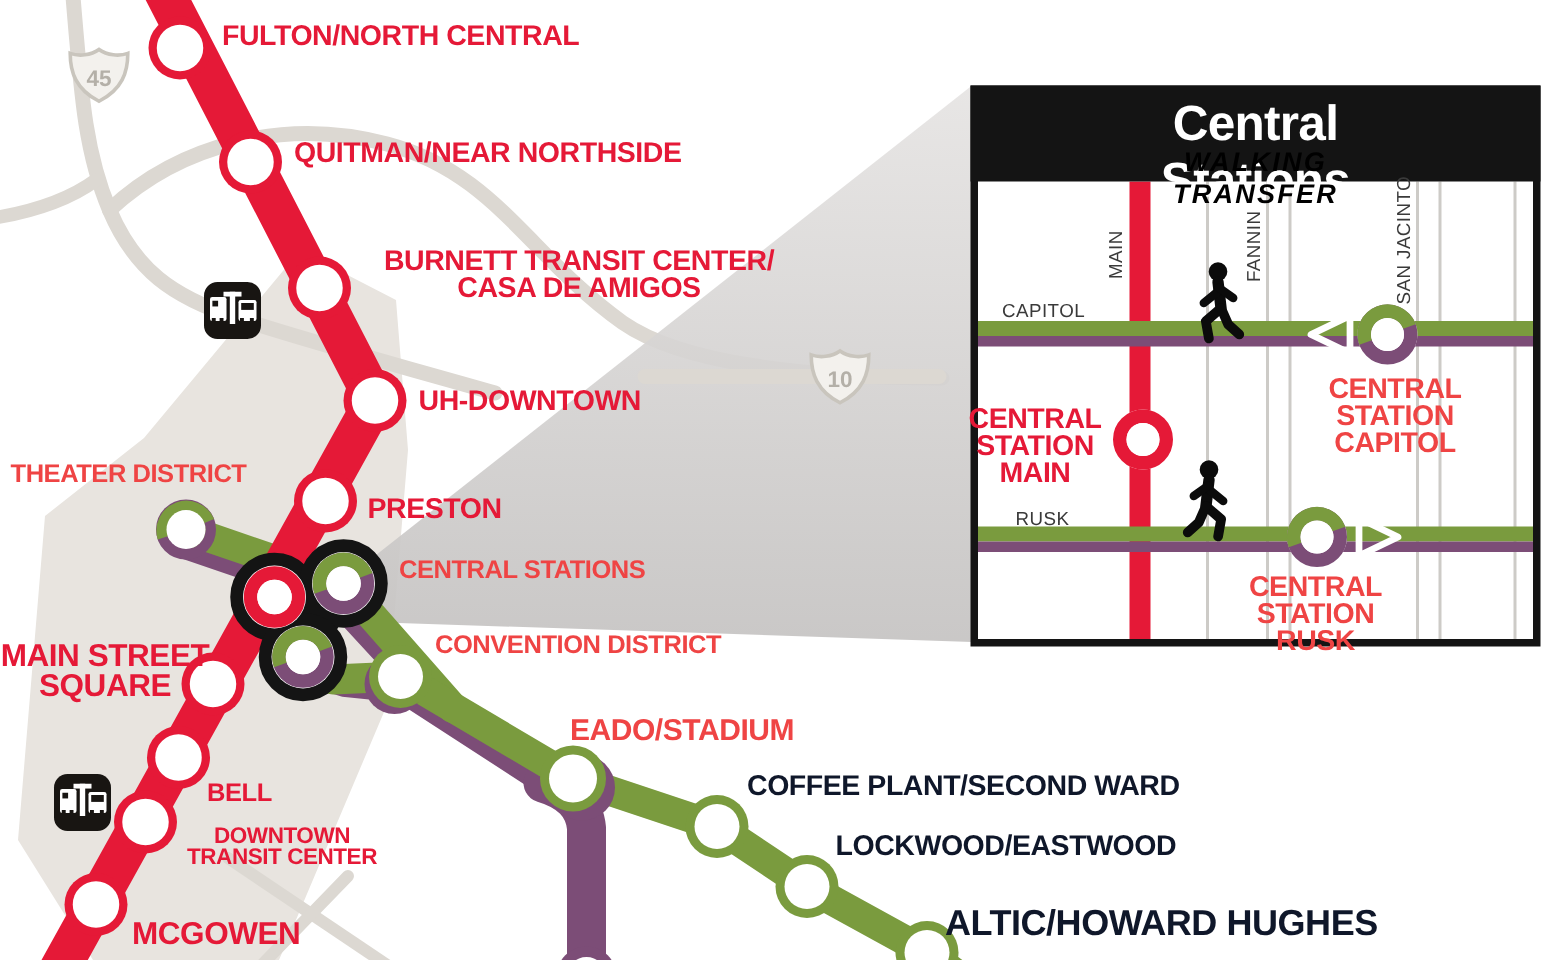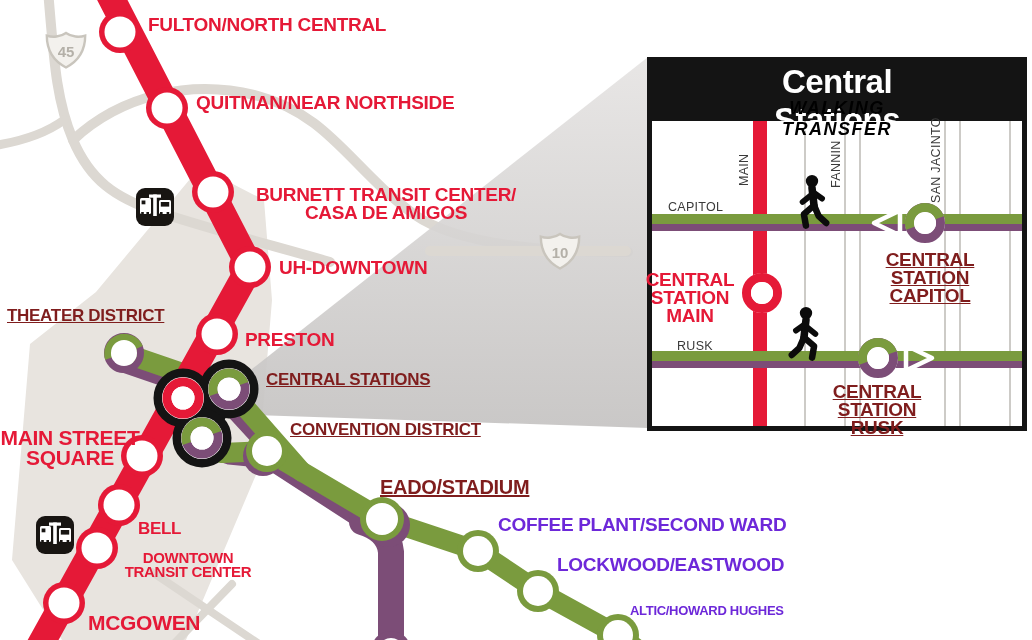--- a/index.html
+++ b/index.html
@@ -2,22 +2,22 @@
 <html><head>
 <meta charset="utf-8">
 <style>
   html,body{margin:0;padding:0;background:#fff;}
   #stage{position:relative;width:1032px;height:640px;overflow:hidden;background:#fff;
          font-family:"Liberation Sans",sans-serif;}
   #mapsvg{position:absolute;left:0;top:0;}
   .lbl{position:absolute;font-family:"Liberation Sans",sans-serif;font-weight:bold;
        font-size:19px;line-height:0.94;letter-spacing:-0.3px;white-space:pre-line;z-index:5;}
   .red{color:#e51937;}
-  .grn{color:#6d28d9;}
-  .blk{color:#7f1d1d;text-decoration:underline;}
+  .grn{color:#0f172a;}
+  .blk{color:#ef4444;}
   .ctr{transform:translateX(-50%);text-align:center;}
   .big{font-size:17px;}
   .inset-title{position:absolute;color:#fff;font-weight:bold;font-size:33px;letter-spacing:-0.5px;z-index:6;}
   .inset-sub{position:absolute;color:#000000;font-style:italic;font-weight:bold;font-size:18px;letter-spacing:1.5px;z-index:6;}
   .street{position:absolute;color:#3a3a3a;font-weight:normal;font-size:12.5px;letter-spacing:0.3px;
           font-family:"Liberation Sans",sans-serif;z-index:6;white-space:nowrap;}
   .vert{transform:rotate(-90deg);transform-origin:left top;}
   .inset-lbl{position:absolute;font-weight:bold;font-size:19px;line-height:0.95;letter-spacing:-0.3px;
              white-space:pre-line;z-index:6;}
 </style>
@@ -244,37 +244,37 @@
     <use href="#walker" transform="translate(812,200) scale(-1.35,1.35)"></use>
     <use href="#walker" transform="translate(806,332) scale(1.35)"></use>
 
     <rect x="647" y="57" width="380" height="64" fill="#141414"></rect>
     <rect x="649.5" y="59.5" width="375" height="369" fill="none" stroke="#141414" stroke-width="5"></rect>
   </g>
 </svg>
 
 <div class="lbl red" style="left:196px;top:94px;">QUITMAN/NEAR NORTHSIDE</div>
 <div class="lbl red" style="left:148px;top:16px;">FULTON/NORTH CENTRAL</div>
-<div class="lbl red ctr" style="left:386px;top:166px;margin-top:20px;">BURNETT TRANSIT CENTER/
+<div class="lbl red ctr" style="left:386px;top:166px;">BURNETT TRANSIT CENTER/
 CASA DE AMIGOS</div>
 <div class="lbl red" style="left:279px;top:259px;">UH-DOWNTOWN</div>
 <div class="lbl red" style="left:245px;top:331px;">PRESTON</div>
 <div class="lbl blk big" style="left:7px;top:308px;">THEATER DISTRICT</div>
 <div class="lbl blk big" style="left:266px;top:372px;">CENTRAL STATIONS</div>
 <div class="lbl blk big" style="left:290px;top:422px;">CONVENTION DISTRICT</div>
 <div class="lbl red ctr" style="left:70px;top:428px;font-size:21px;">MAIN STREET
 SQUARE</div>
 <div class="lbl red big" style="left:138px;top:521px;">BELL</div>
 <div class="lbl red ctr" style="left:188px;top:551px;font-size:15px;">DOWNTOWN
 TRANSIT CENTER</div>
 <div class="lbl red" style="left:88px;top:613px;font-size:21px;">MCGOWEN</div>
 <div class="lbl blk" style="left:380px;top:478px;font-size:20px;">EADO/STADIUM</div>
 <div class="lbl grn" style="left:498px;top:516px;">COFFEE PLANT/SECOND WARD</div>
 <div class="lbl grn" style="left:557px;top:556px;">LOCKWOOD/EASTWOOD</div>
-<div class="lbl grn" style="left:630px;top:605px;font-size:13px;">ALTIC/HOWARD HUGHES</div>
+<div class="lbl grn" style="left:630px;top:605px;font-size:24px;">ALTIC/HOWARD HUGHES</div>
 
 <div class="inset-title ctr" style="left:837px;top:63px;">Central Stations</div>
 <div class="inset-sub ctr" style="left:837px;top:98px;">WALKING TRANSFER</div>
 
 <div class="street" style="left:668px;top:200px;">CAPITOL</div>
 <div class="street" style="left:677px;top:339px;">RUSK</div>
 <div class="street vert" style="left:737px;top:186px;">MAIN</div>
 <div class="street vert" style="left:829px;top:188px;">FANNIN</div>
 <div class="street vert" style="left:929px;top:203px;">SAN JACINTO</div>
 

